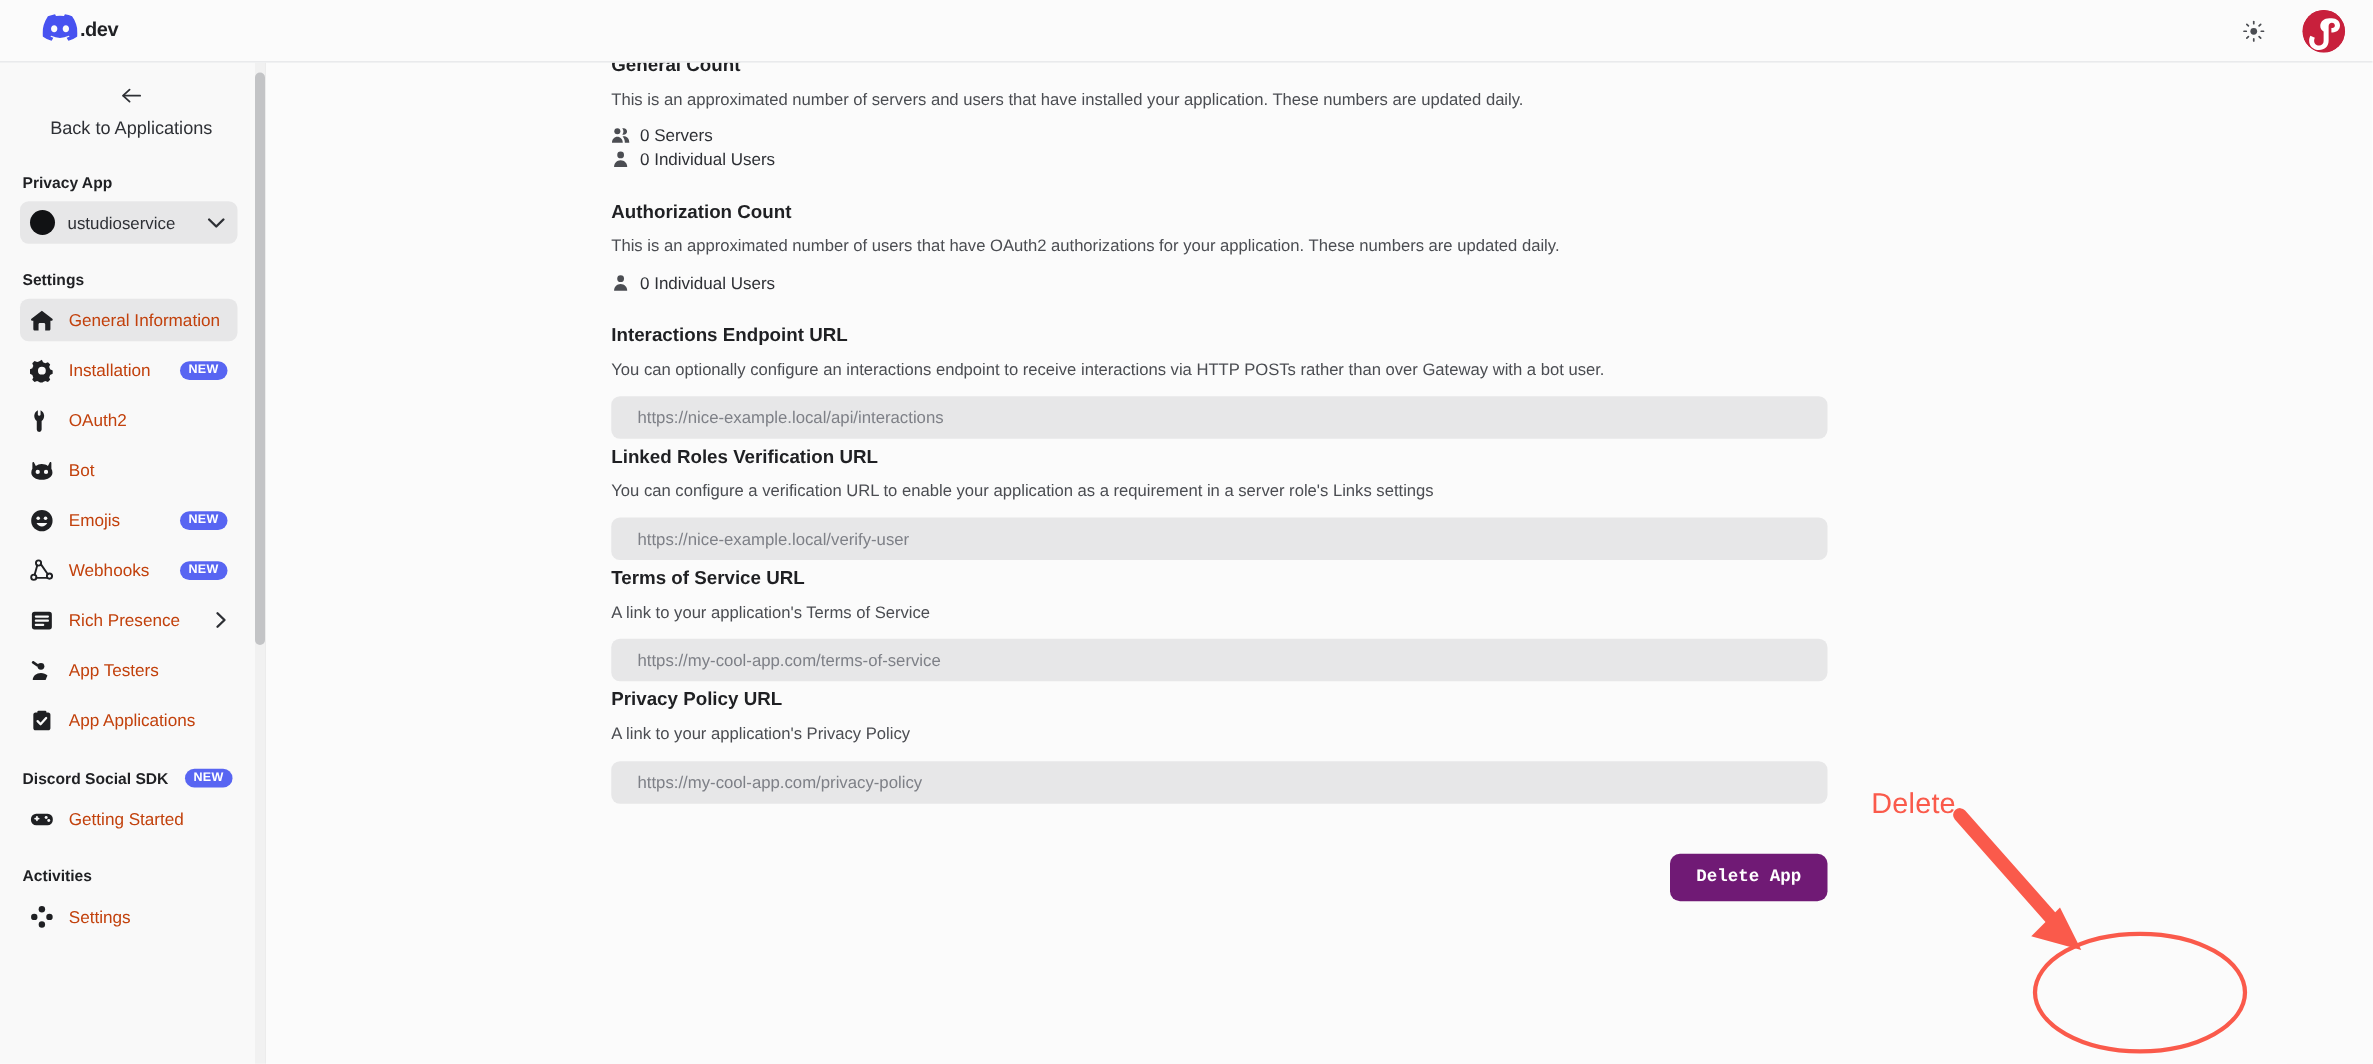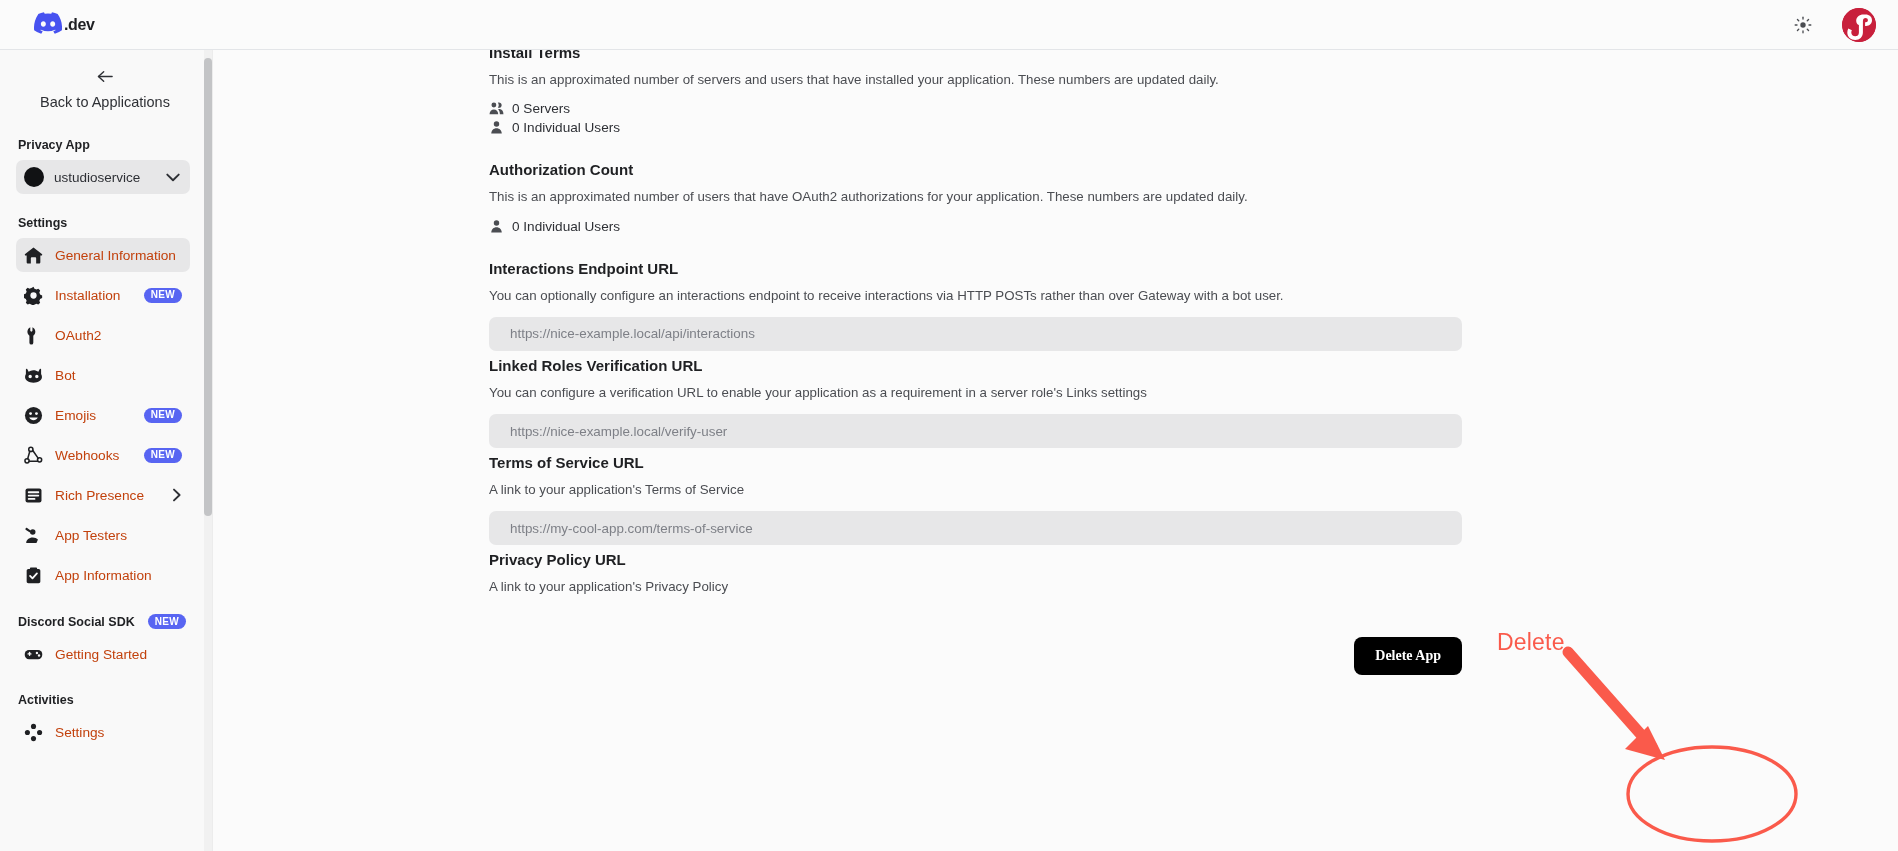--- a/index.html
+++ b/index.html
@@ -162,25 +162,25 @@
     cursor: text;
   }
   .block { margin-bottom: 26px; }
   .block.tight { margin-bottom: 6px; }
 
   .footer-actions {
     display: flex; justify-content: flex-end;
     margin-top: 40px;
   }
   .delete-app-btn {
-    background: #000000; color: #ffffff;
+    background: #701a75; color: #ffffff;
     font-size: 14px; font-weight: 700;
     border: none; border-radius: 8px;
     padding: 11px 21px; cursor: pointer;
-    font-family: Liberation Serif, serif;
+    font-family: Liberation Mono, monospace;
   }
 
   
   .annotation-layer {
     position: absolute; inset: 0;
     pointer-events: none; z-index: 60;
   }
   .annot-label {
     position: absolute;
     left: 1497px; top: 629px;
@@ -341,21 +341,21 @@
         </span>
         <span class="nav-label">App Testers</span>
       </div>
       <div class="nav-item">
         <span class="nav-icon">
           <svg width="19" height="19" viewBox="0 0 20 20" fill="#1f2023">
             <path d="M7.2 1.6h5.6a1 1 0 0 1 1 1v.6h1.6c1 0 1.8.8 1.8 1.8v11.4c0 1-.8 1.8-1.8 1.8H4.6c-1 0-1.8-.8-1.8-1.8V5c0-1 .8-1.8 1.8-1.8h1.6v-.6a1 1 0 0 1 1-1z"></path>
             <polyline points="6.4,10.4 8.9,13 13.6,7.8" fill="none" stroke="#f9f9f9" stroke-width="1.9" stroke-linecap="round" stroke-linejoin="round"></polyline>
           </svg>
         </span>
-        <span class="nav-label">App Information</span>
+        <span class="nav-label">App Applications</span>
       </div>
       <div class="section-label">
         <span>Discord Social SDK</span>
         <span class="badge-new">NEW</span>
       </div>
       <div class="nav-item">
         <span class="nav-icon">
           <svg width="19" height="19" viewBox="0 0 20 20" fill="#1f2023">
             <rect x="0.8" y="5.2" width="18.4" height="9.8" rx="4.4"></rect>
             <rect x="3.6" y="8.6" width="4.4" height="1.5" rx=".7" fill="#f9f9f9"></rect>
@@ -384,21 +384,21 @@
 </div>
 
 <div class="sidebar-scroll-track"></div>
 <div class="sidebar-scroll-thumb"></div>
 <div class="content-divider"></div>
 
 <div class="main">
   <div class="main-inner">
 
     <div class="block" style="margin-top:-6px;">
-      <div class="field-title">Install Terms</div>
+      <div class="field-title">General Count</div>
       <div class="field-desc">This is an approximated number of servers and users that have installed your application. These numbers are updated daily.</div>
       <div class="stat-row">
         <span class="stat-icon">
           <svg width="15" height="15" viewBox="0 0 16 16" fill="#4b4d52" aria-hidden="true">
             <circle cx="5.2" cy="4.2" r="2.6"></circle>
             <path d="M0.6 14c0-2.9 2.1-5 4.6-5s4.6 2.1 4.6 5z"></path>
             <path d="M10.6 1.6c1.6 0 2.9 1.2 2.9 2.8s-1.3 2.8-2.9 2.8c-.4 0-.8-.1-1.2-.2.6-.7 1-1.6 1-2.6s-.4-1.9-1-2.6c.4-.1.8-.2 1.2-.2z"></path>
             <path d="M11.4 8.6c2.3.3 4 2.3 4 5.4h-3.8c0-2.1-.7-4-1.9-5.2.5-.1 1.1-.2 1.7-.2z"></path>
           </svg>
         </span>
@@ -443,20 +443,21 @@
 
     <div class="block tight">
       <div class="field-title">Terms of Service URL</div>
       <div class="field-desc">A link to your application's Terms of Service</div>
       <div class="field-input">https://my-cool-app.com/terms-of-service</div>
     </div>
 
     <div class="block tight">
       <div class="field-title">Privacy Policy URL</div>
       <div class="field-desc">A link to your application's Privacy Policy</div>
+      <div class="field-input">https://my-cool-app.com/privacy-policy</div>
     </div>
 
     <div class="footer-actions">
       <button class="delete-app-btn">Delete App</button>
     </div>
   </div>
 </div>
 
 <div class="annotation-layer">
   <span class="annot-label">Delete</span>

